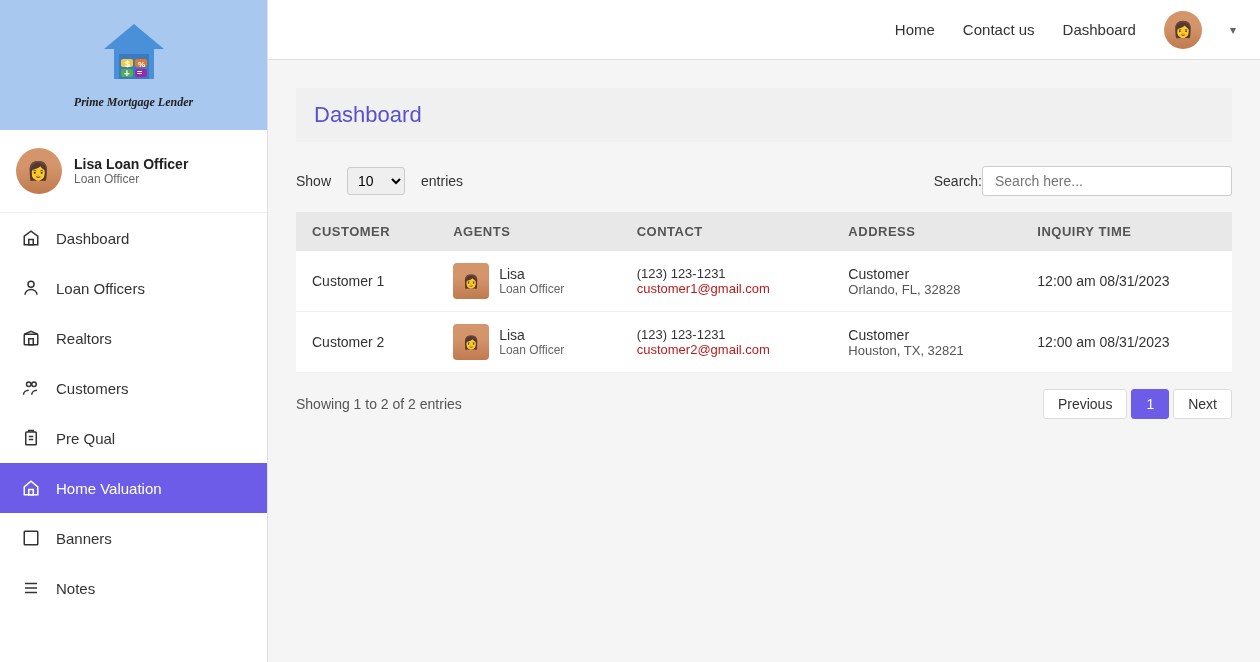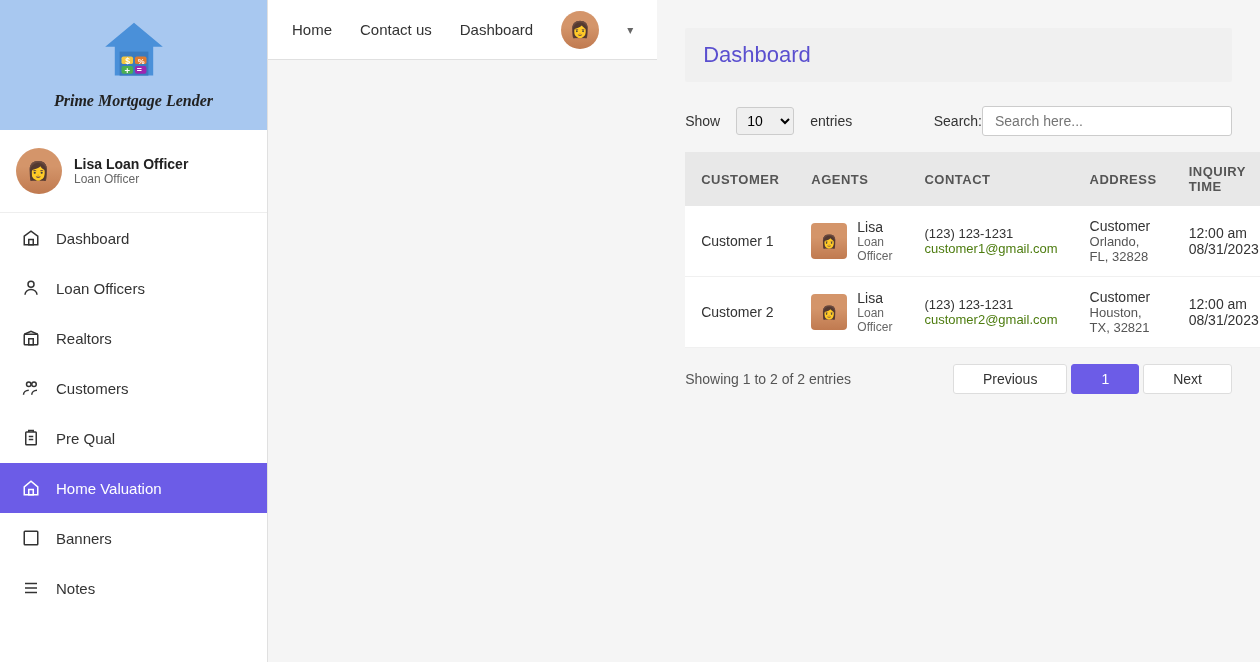--- a/index.html
+++ b/index.html
@@ -25,21 +25,21 @@
       height: 130px;
     }
     .logo-icon {
       width: 70px;
       height: 70px;
       margin-bottom: 6px;
     }
     .logo-text {
       font-family: Georgia, serif;
       font-style: italic;
-      font-size: 16px;
+      font-size: 12px;
       font-weight: bold;
       color: #222;
       text-align: center;
       line-height: 1.3;
     }
     .sidebar-user {
       display: flex;
       align-items: center;
       padding: 18px 16px;
       border-bottom: 1px solid #eee;
@@ -87,21 +87,21 @@
       align-items: center;
       justify-content: center;
       flex-shrink: 0;
     }
     .nav-item .nav-label { font-size: 15px; }
 
     
     .main {
       flex: 1;
       display: flex;
-      flex-direction: row;
+      flex-direction: column;
       background: #f5f5f5;
       overflow: hidden;
     }
 
     
     .topnav {
       background: #fff;
       height: 60px;
       display: flex;
       align-items: center;
@@ -216,40 +216,40 @@
     .agent-avatar {
       width: 36px;
       height: 36px;
       border-radius: 4px;
       background: #bbb;
       overflow: hidden;
       flex-shrink: 0;
     }
     .agent-name { font-size: 14px; color: #333; font-weight: 500; }
     .agent-role { font-size: 12px; color: #666; }
-    .contact-email { font-size: 13px; color: #4d7c0f; }
+    .contact-email { font-size: 13px; color: #b91c1c; }
     .contact-phone { font-size: 13px; color: #333; }
     .address-city { font-size: 13px; color: #555; }
 
     
     .pagination-row {
       display: flex;
       align-items: center;
       justify-content: space-between;
       margin-top: 16px;
       font-size: 14px;
       color: #555;
     }
     .pagination-controls {
       display: flex;
       align-items: center;
       gap: 4px;
     }
     .page-btn {
-      padding: 6px 29px;
+      padding: 6px 14px;
       border: 1px solid #ddd;
       background: #fff;
       cursor: pointer;
       font-size: 14px;
       color: #333;
       border-radius: 3px;
     }
     .page-btn.active {
       background: #6c5ce7;
       color: #fff;

